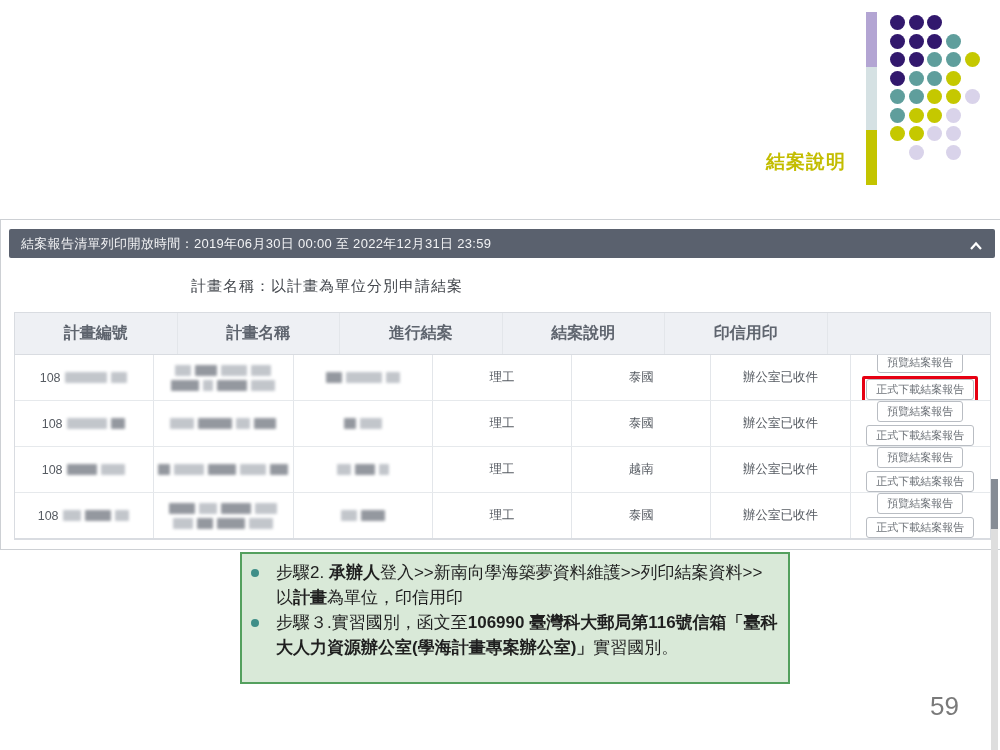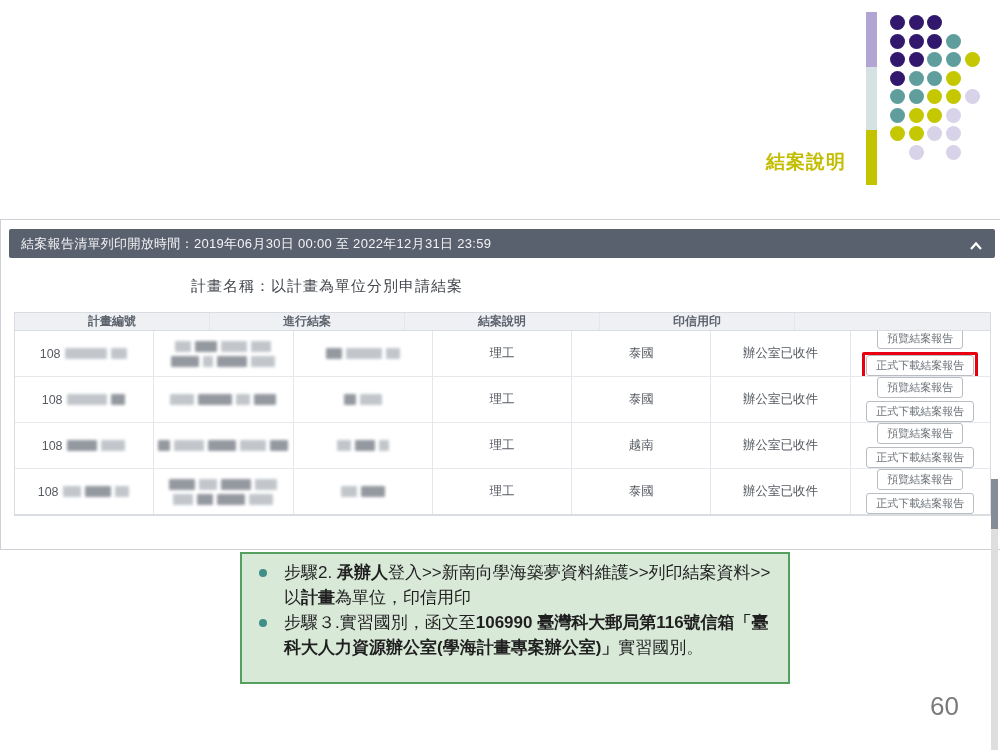--- a/index.html
+++ b/index.html
@@ -28,41 +28,41 @@
   .topbar { position:absolute; left:8px; top:9px; width:986px; height:29px;
             background:var(--topbar); border-radius:2px; color:#f2f3f5; }
   .topbar-text { display:block; line-height:29px; font-size:13px; padding-left:12px; letter-spacing:.3px; }
   .collapse-btn { position:absolute; right:12px; top:10px; width:14px; height:10px; cursor:pointer; background:none; border:none; }
   .v-scrollbar { position:absolute; left:990px; top:259px; width:7px; height:281px; background:#dedede; }
   .v-thumb { position:absolute; left:0; top:0; width:7px; height:50px; background:#868c95; }
   .method-line { position:absolute; left:190px; top:57px; font-size:15px; color:#43474d; letter-spacing:1px; }
 
   
   .tbl { position:absolute; left:13px; top:92px; width:977px; border:1px solid #d9dce1; font-size:12.5px; color:#565b62; background:#fff; }
-  .thead { display:flex; height:18px; background:#eef0f4; border-bottom:1px solid #d9dce1; font-weight:700; color:#5e646e; font-size:12px; }
+  .thead { display:flex; height:42px; background:#eef0f4; border-bottom:1px solid #d9dce1; font-weight:700; color:#5e646e; font-size:16px; }
   .tr { display:flex; height:46px; background:#fff; border-bottom:1px solid #e6e9ec; }
   .tr:last-child { border-bottom:1px solid #d9dce1; }
   .th,.td { flex:1 1 14.28%; display:flex; align-items:center; justify-content:center; border-right:1px solid #e3e6ea; overflow:hidden; }
   .th:last-child,.td:last-child { border-right:none; }
   .col-name { flex-direction:column; justify-content:center; gap:4px; }
   .rline { display:flex; align-items:center; justify-content:center; }
   .rx { display:inline-block; height:11px; background:#a9aeb6; opacity:.7; filter:blur(1.5px); margin:0 2px; border-radius:1px; }
   .rx.d { background:#82878f; opacity:.85; }
   .idtxt { margin-right:2px; }
 
   .btn-stack { display:flex; flex-direction:column; align-items:center; gap:3px; }
   .btn { background:#fff; border:1px solid #b9bdc3; border-radius:3px; font-size:11px;
          color:#6e7379; padding:2px 9px; line-height:1.35; cursor:pointer; white-space:nowrap;
          font-family:"Liberation Sans","DejaVu Sans",sans-serif; }
   .hl-box { border:3px solid var(--hl); border-radius:2px; padding:0 1px; display:inline-block; }
 
   
   .notes { position:absolute; left:240px; top:552px; width:550px; min-height:132px;
            background:var(--note-bg); border:2px solid var(--note-border);
-           padding:6px 10px 6px 8px; font-size:17px; line-height:25px; color:#1f1f1f; }
+           padding:6px 10px 6px 0; font-size:17px; line-height:25px; color:#1f1f1f; }
   .steps { list-style:none; }
   .steps li { position:relative; padding-left:34px; }
   .bdot { position:absolute; left:9px; top:9px; width:8px; height:8px; border-radius:50%; background:var(--bullet); }
   .steps b { font-weight:700; }
 
   .page-num { position:absolute; left:930px; top:691px; font-size:26px; color:#7a7a7a; }
 </style>
 </head>
 <body>
 
@@ -117,20 +117,21 @@
             <polyline points="2,8 7,2.5 12,8" fill="none" stroke="#ffffff" stroke-width="2.2"></polyline>
           </svg>
       </button>
     </div>
 
     <div class="method-line">計畫名稱：以計畫為單位分別申請結案</div>
 
     <div class="tbl">
       <div class="thead">
         <div class="th">計畫編號</div>
+        <div class="th">計畫名稱</div>
         <div class="th">進行結案</div>
         <div class="th">結案說明</div>
         <div class="th">印信用印</div>
         <div class="th"></div>
       </div>
 
       <div class="tr">
         <div class="td">
           <span class="idtxt">108</span>
             <i class="rx" style="width:42px"></i>
@@ -276,14 +277,14 @@
         <span class="bdot"></span>
         <span>步驟2. </span><b>承辦人</b><span>登入&gt;&gt;新南向學海築夢資料維護&gt;&gt;列印結案資料&gt;&gt;以</span><b>計畫</b><span>為單位，印信用印</span>
       </li>
       <li>
         <span class="bdot"></span>
         <span>步驟３.實習國別，函文至</span><b>106990 臺灣科大郵局第116號信箱「臺科大人力資源辦公室(學海計畫專案辦公室)」</b><span>實習國別。</span>
       </li>
     </ul>
   </div>
 
-  <div class="page-num">60</div>
+  <div class="page-num">59</div>
 </div>
 
 </body></html>

